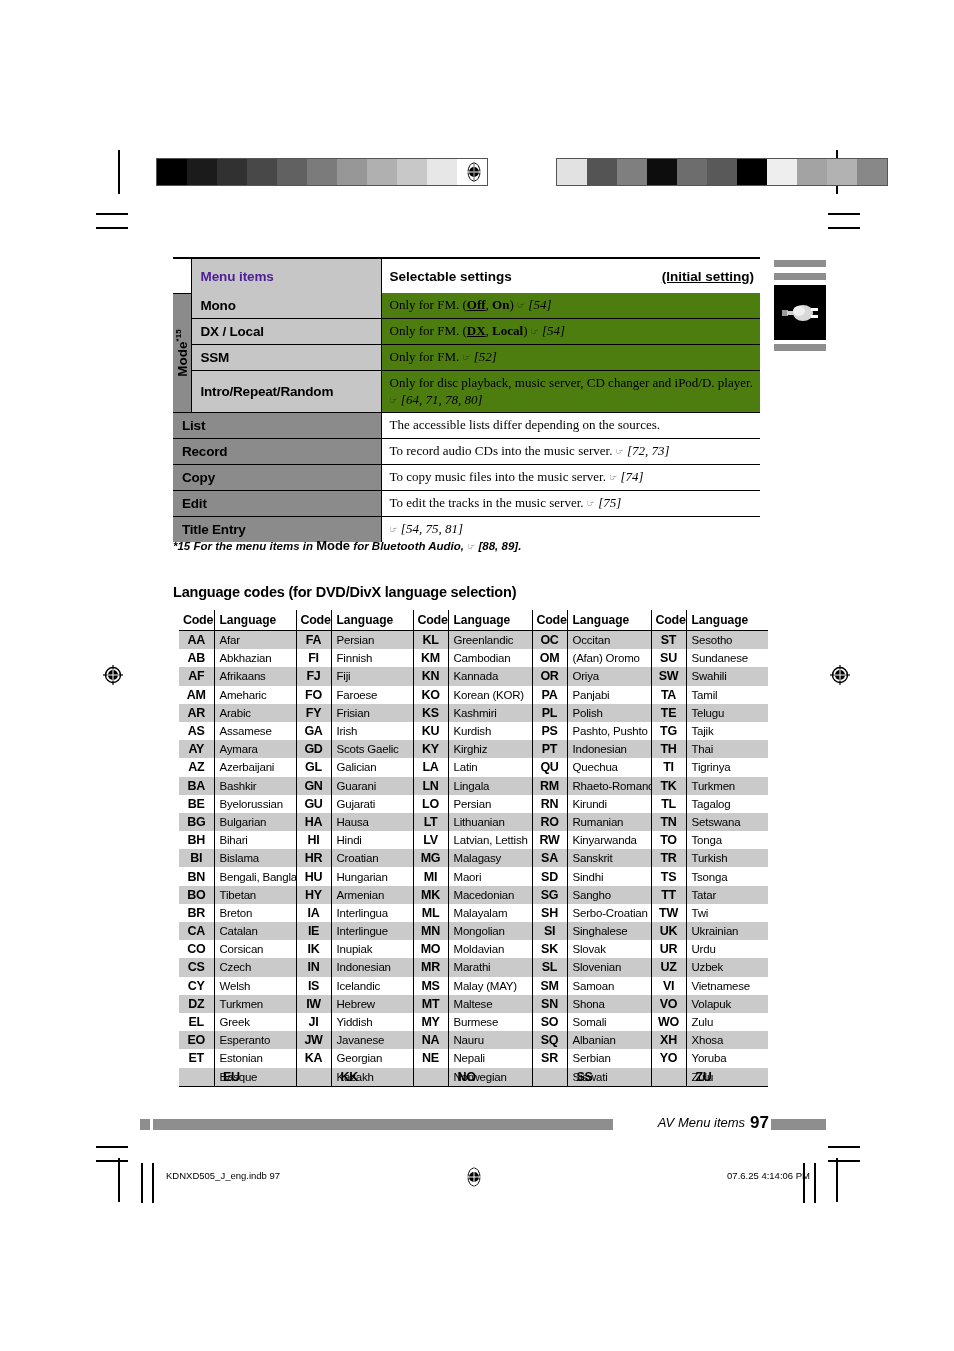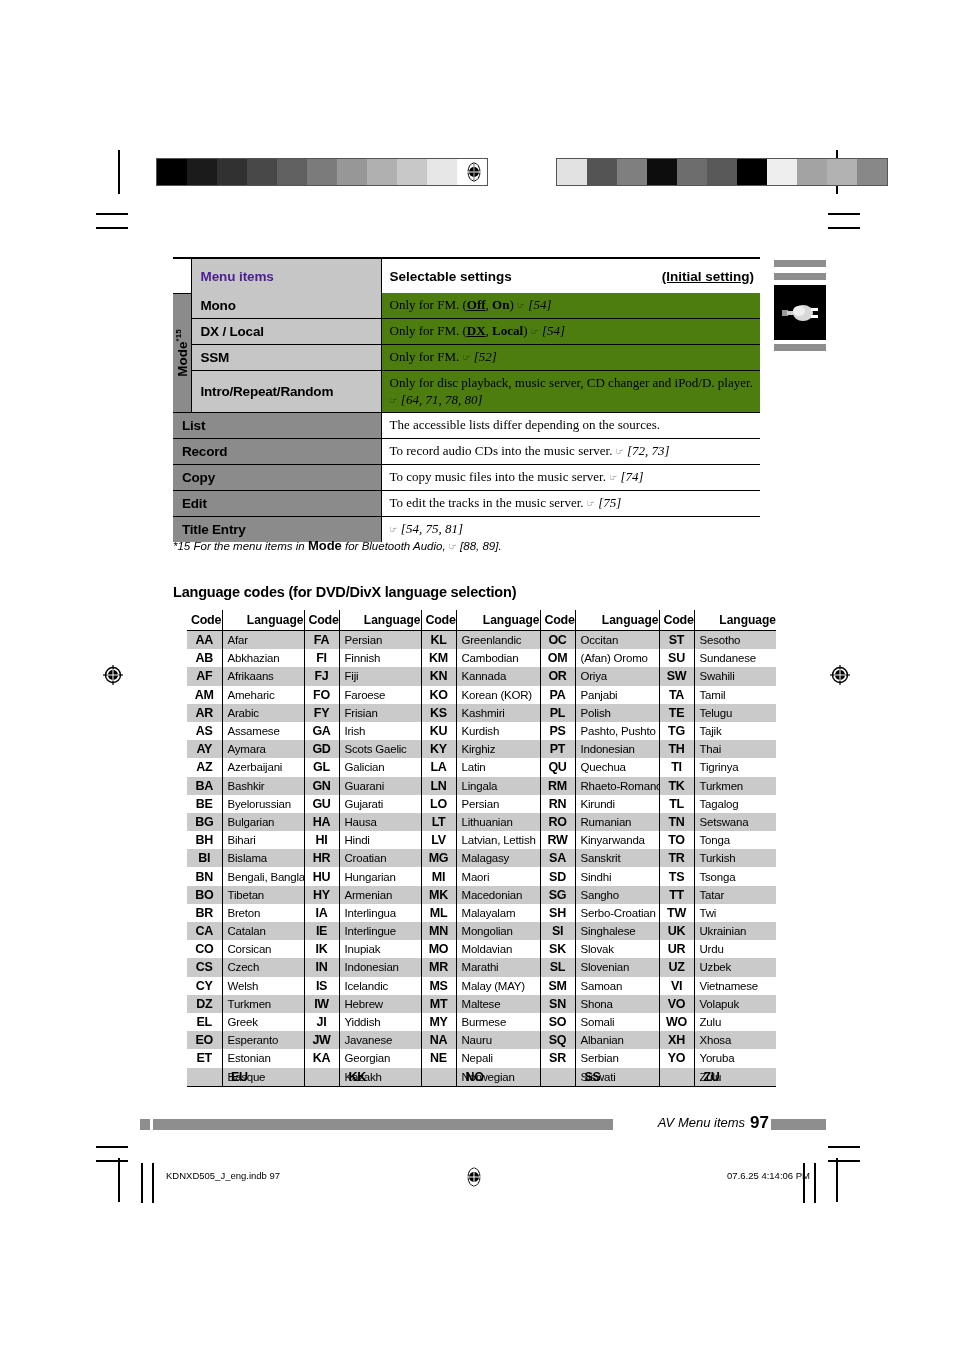--- a/index.html
+++ b/index.html
@@ -78,36 +78,36 @@
   .modetext sup{font-size:8px;vertical-align:super;}
   .tbl-top-rule{position:absolute;left:173px;top:257px;width:587px;height:2px;background:#000;}
 
   b.us{text-decoration:underline;}
   .ref{font-family:"DejaVu Sans",sans-serif;font-size:9px;vertical-align:1px;}
   .pg{font-style:italic;}
 
   
   .footnote{
     position:absolute;left:173px;top:538px;font-size:11.5px;
-    font-style:italic;color:#000;
+    font-style:italic;color:#000;font-weight:bold;
   }
   .footnote b{font-style:normal;font-size:13px;}
   .lang-title{
     position:absolute;left:173px;top:584px;font-weight:bold;font-size:14.5px;
     letter-spacing:-.2px;
   }
 
   
   .tbl-lang{
-    position:absolute;left:187px;top:610px;width:587px;
+    position:absolute;left:179px;top:610px;width:587px;
     border-collapse:collapse;table-layout:fixed;font-size:11px;
   }
   .tbl-lang th,.tbl-lang td{padding:0;height:18.2px;}
   .tbl-lang thead th{
-    background:#fff;font-weight:bold;font-size:12px;text-align:right;
+    background:#fff;font-weight:bold;font-size:12px;text-align:left;
     border-bottom:1.8px solid #000;height:20px;
   }
   .tbl-lang th.code,.tbl-lang td.code{
     text-align:center;font-weight:bold;font-size:12.5px;
     border-right:1.6px solid #000;letter-spacing:-.3px;
   }
   .tbl-lang th.code{text-align:left;padding-left:4px !important;}
   .tbl-lang th.name{padding-left:5px !important;}
   .tbl-lang td.name{
     padding-left:5px !important;font-size:11.5px;letter-spacing:-.2px;

